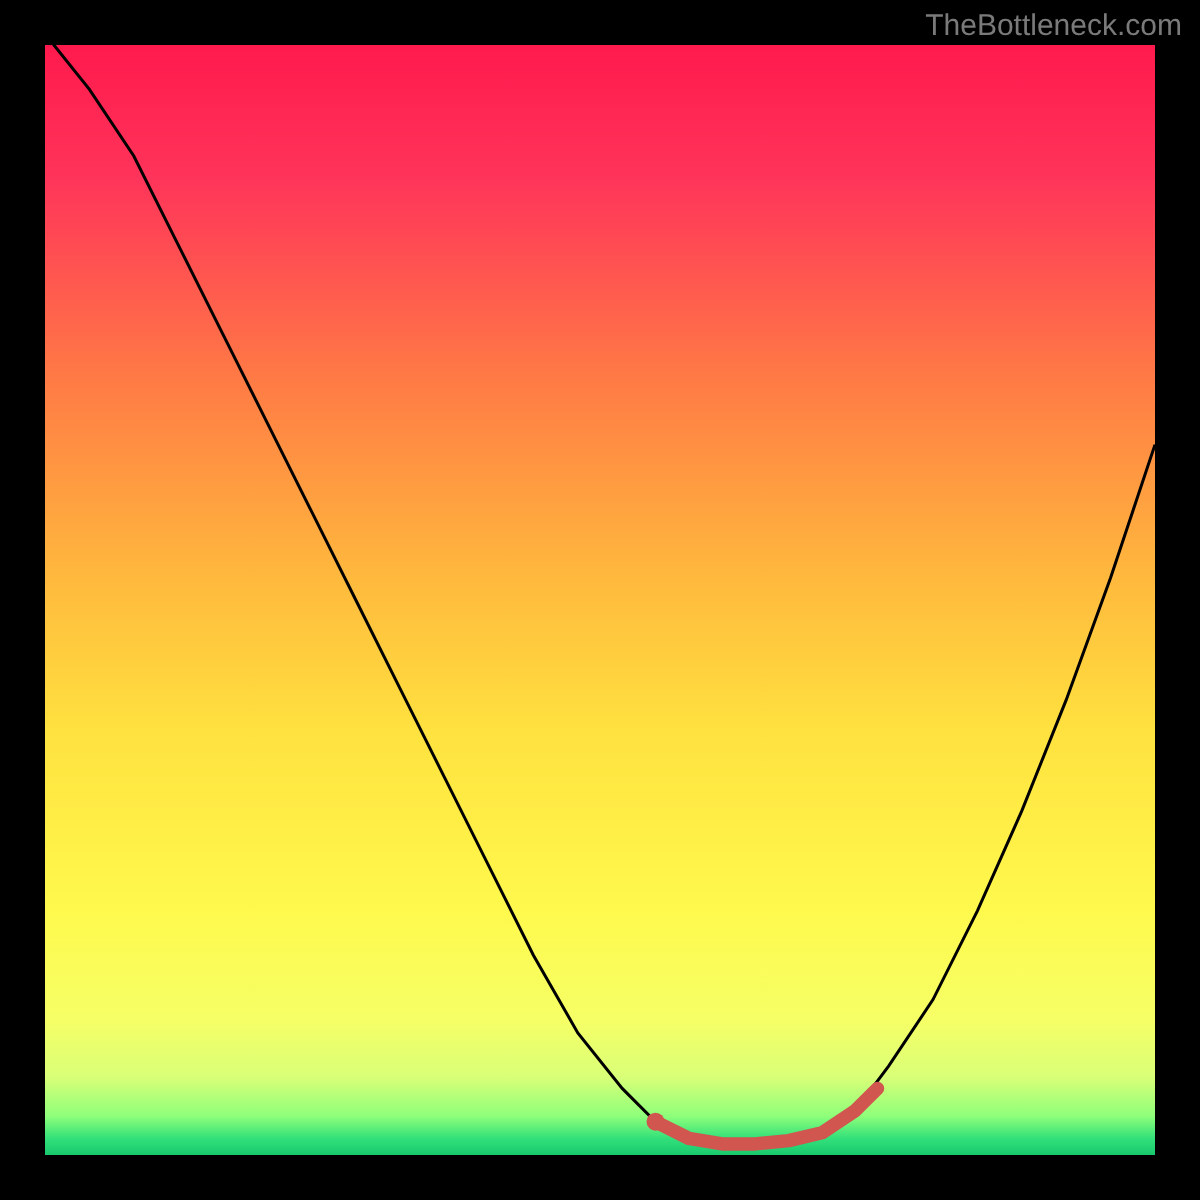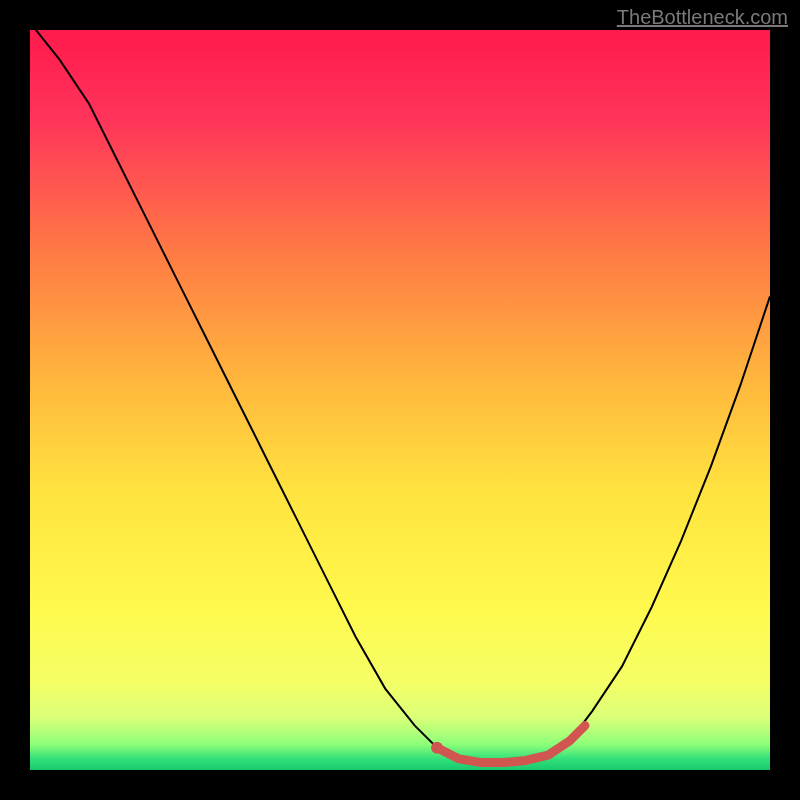--- a/index.html
+++ b/index.html
@@ -1,17 +1,17 @@
 <!DOCTYPE html>
 <html><head>
 <meta charset="utf-8">
 <style>
   * { margin: 0; padding: 0; box-sizing: border-box; }
   body { width: 800px; height: 800px; background: #000; position: relative; font-family: Arial, sans-serif; }
-  .watermark { position: absolute; top: 6px; right: 12px; color: #7a7a7a; font-size: 20px; font-weight: 500; z-index: 10; text-decoration: underline; }
+  .watermark { position: absolute; top: 6px; right: 12px; color: #7a7a7a; font-size: 20px; font-weight: 500; z-index: 10; }
   .plot-frame { position: absolute; top: 30px; left: 30px; width: 740px; height: 740px; background: #000; }
   .plot-area { position: absolute; top: 0; left: 0; width: 740px; height: 740px; overflow: hidden; }
   .gradient-bg { position: absolute; top: 0; left: 0; width: 740px; height: 740px; }
   svg.curve { position: absolute; top: 0; left: 0; width: 740px; height: 740px; }
 </style>
 </head>
 <body>
 
 <div class="watermark">TheBottleneck.com</div>
 

